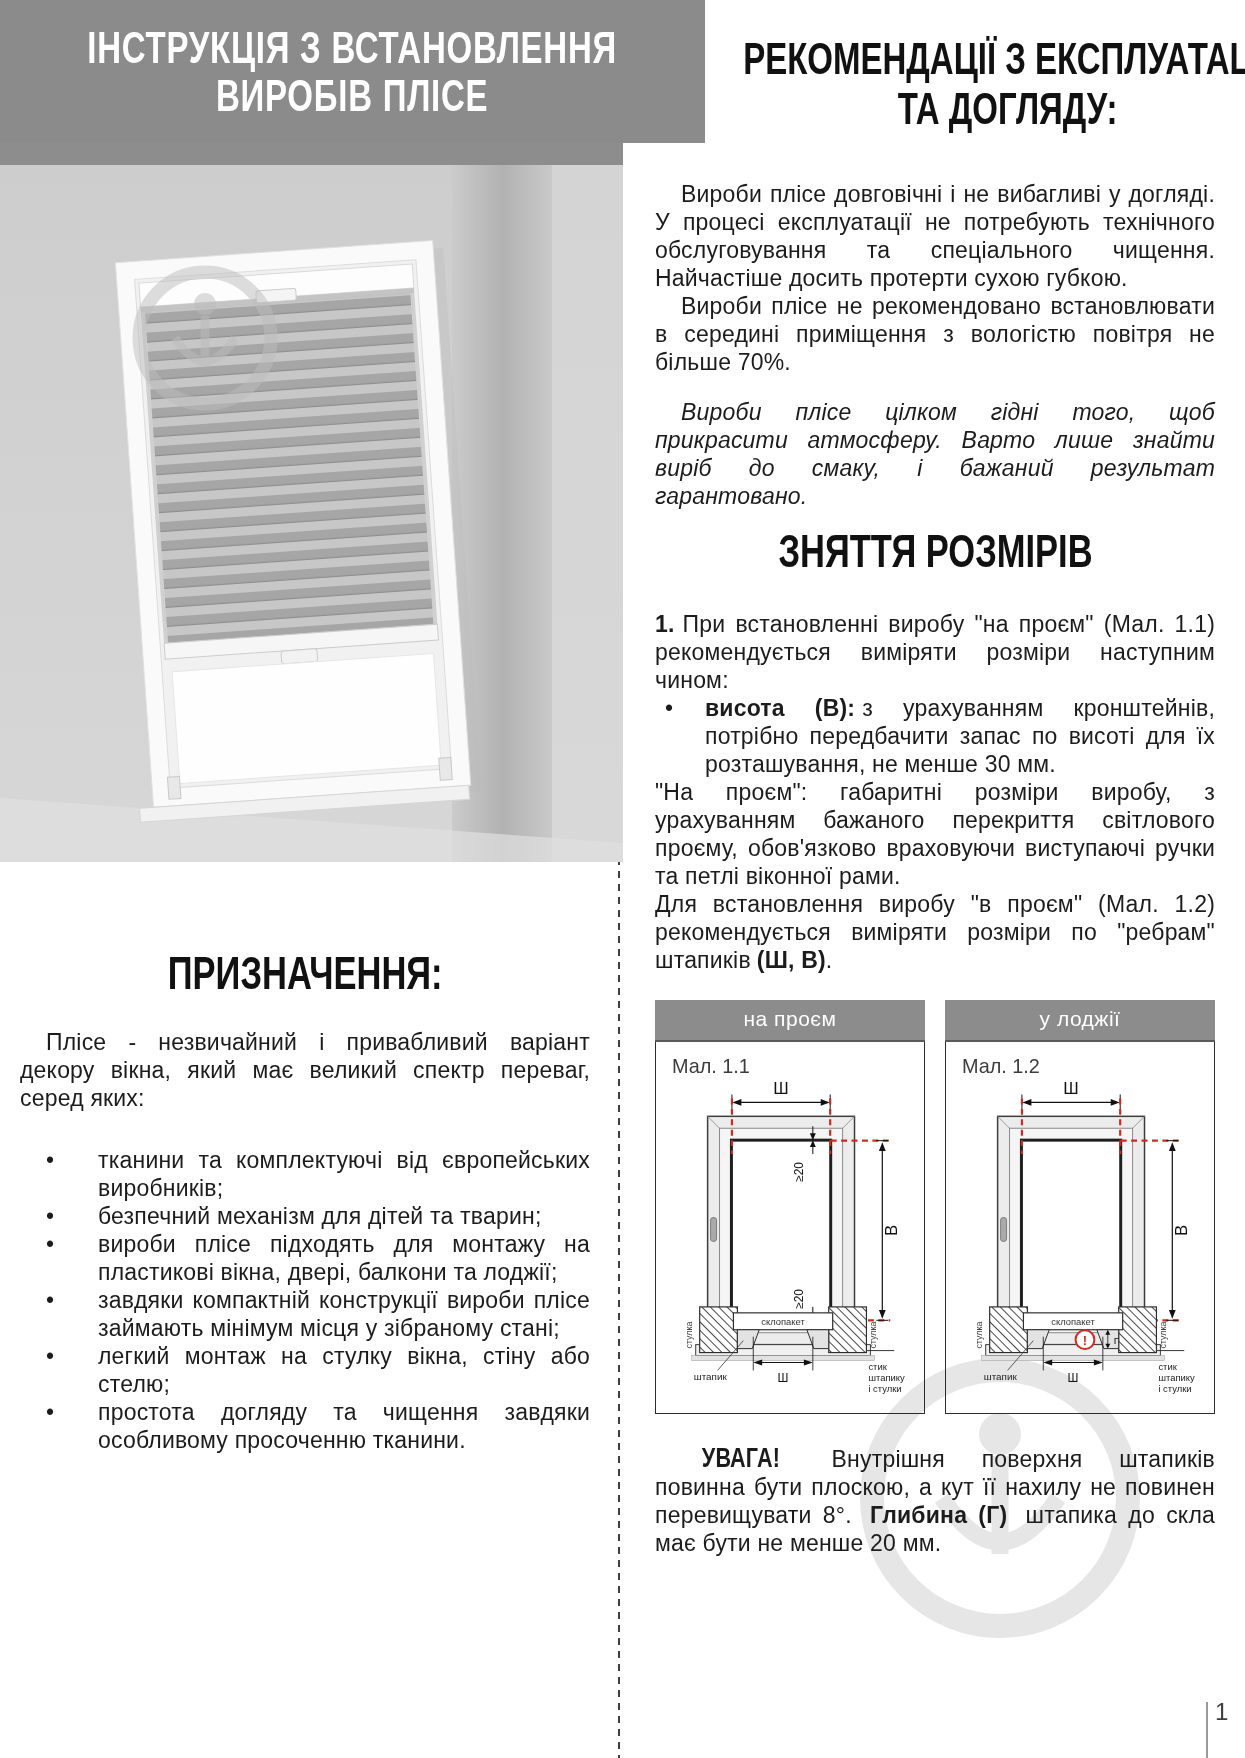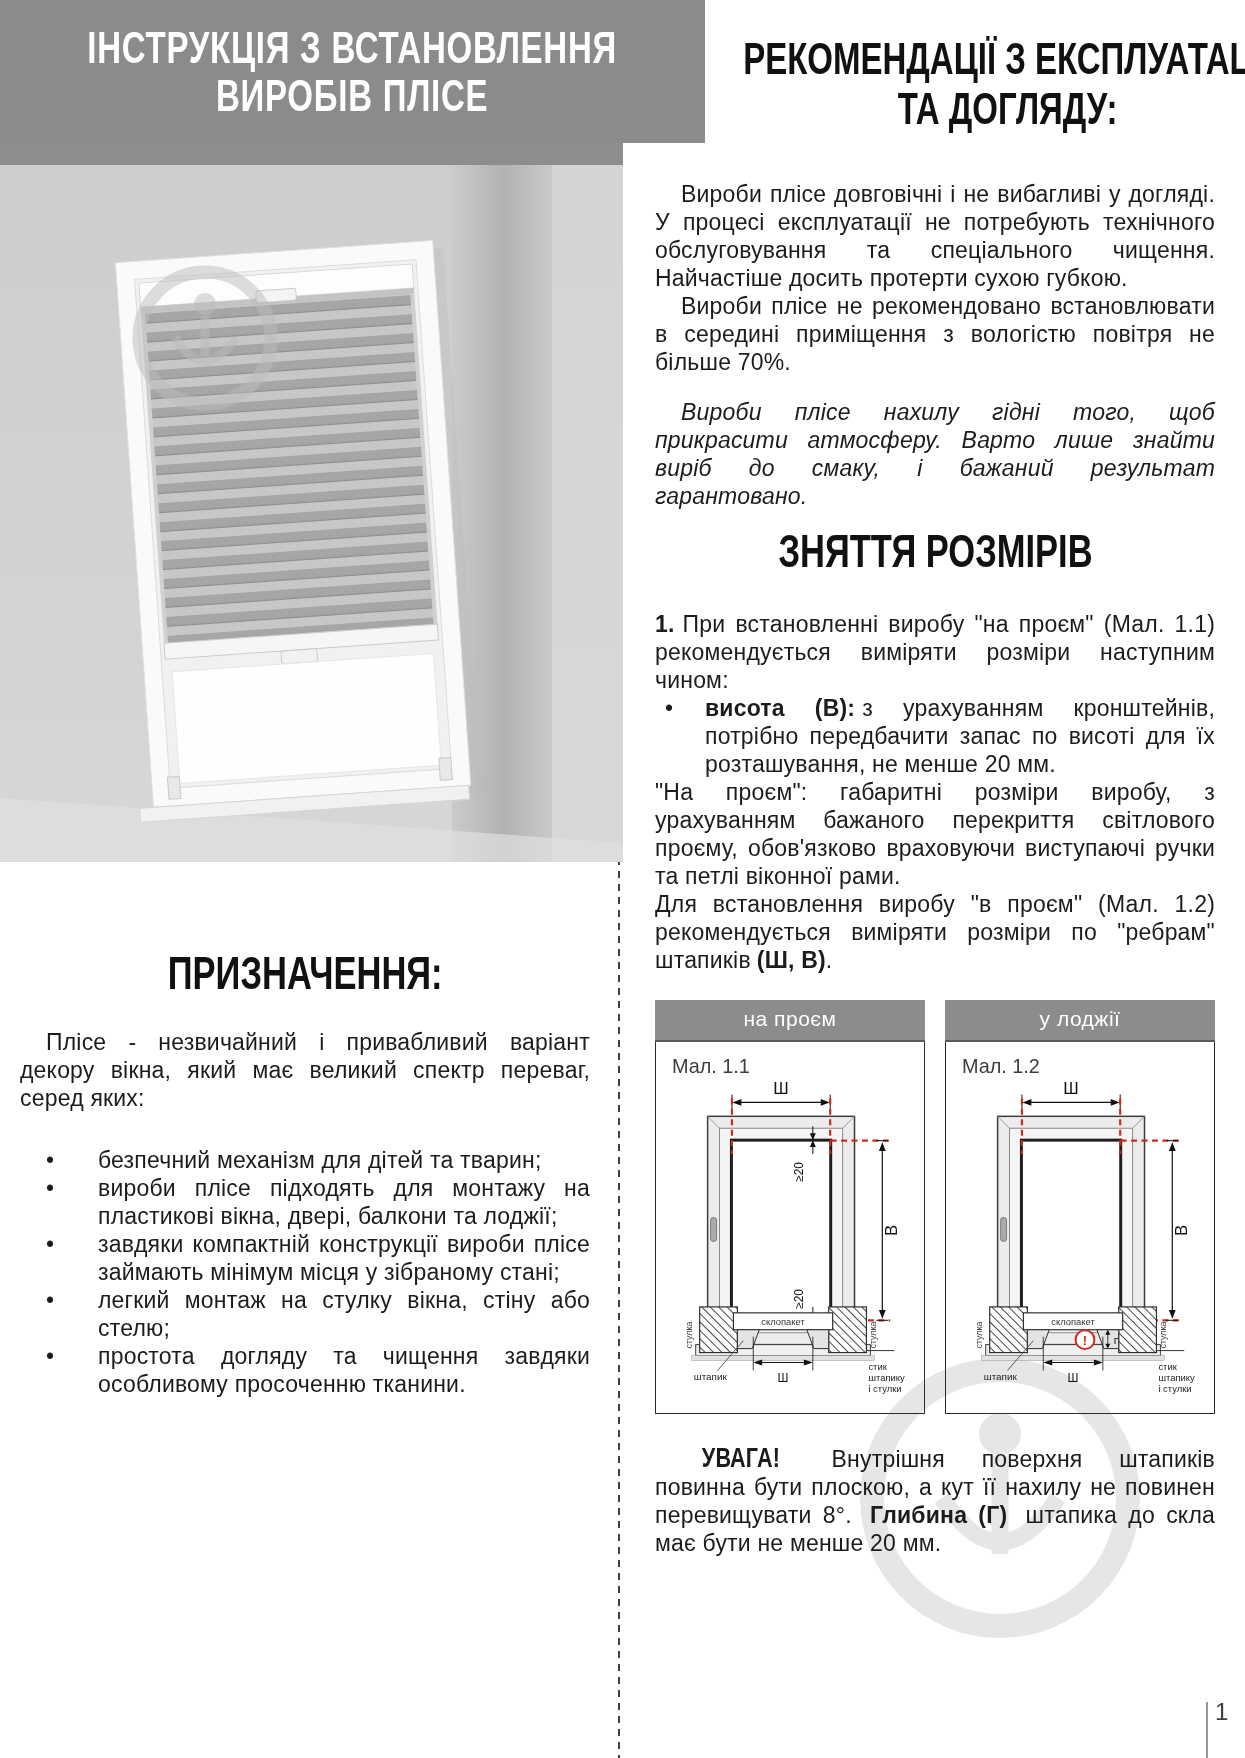--- a/index.html
+++ b/index.html
@@ -116,41 +116,42 @@
         <path d="M0,-22 L0,28" stroke="#bdbdbd" stroke-width="9" fill="none"></path>
         <path d="M-30,0 Q0,46 30,0" stroke="#bdbdbd" stroke-width="9" fill="none"></path>
       </g>
     </svg>
   </div>
 
   <section class="leftcol">
     <h2 class="hpurpose"><span class="cond">ПРИЗНАЧЕННЯ:</span></h2>
     <p class="indent" style="margin-top:30px">Плісе - незвичайний і привабливий варіант декору вікна, який має великий спектр переваг, серед яких:</p>
     <ul class="lp">
+      <li>тканини та комплектуючі від європейських виробників;</li>
       <li>безпечний механізм для дітей та тварин;</li>
       <li>вироби плісе підходять для монтажу на пластикові вікна, двері, балкони та лоджії;</li>
       <li>завдяки компактній конструкції вироби плісе займають мінімум місця у зібраному стані;</li>
       <li>легкий монтаж на стулку вікна, стіну або стелю;</li>
       <li>простота догляду та чищення завдяки особливому просоченню тканини.</li>
     </ul>
   </section>
 
   <section class="rightcol">
     <h1 class="rtitle">
       <span class="cond"><span style="display:block">РЕКОМЕНДАЦІЇ З ЕКСПЛУАТАЦІЇ</span><span style="display:block">ТА ДОГЛЯДУ:</span></span>
     </h1>
     <p class="indent mt46">Вироби плісе довговічні і не вибагливі у догляді. У процесі експлуатації не потребують технічного обслуговування та спеціального чищення. Найчастіше досить протерти сухою губкою.</p>
     <p class="indent">Вироби плісе не рекомендовано встановлювати в середині приміщення з вологістю повітря не більше 70%.</p>
-    <p class="indent italic mt22">Вироби плісе нахилу гідні того, щоб прикрасити атмосферу. Варто лише знайти виріб до смаку, і бажаний результат гарантовано.</p>
+    <p class="indent italic mt22">Вироби плісе цілком гідні того, щоб прикрасити атмосферу. Варто лише знайти виріб до смаку, і бажаний результат гарантовано.</p>
 
     <h2 class="h2m"><span class="cond">ЗНЯТТЯ РОЗМІРІВ</span></h2>
 
     <p class="mt34"><b class="num">1.</b><span>При встановленні виробу "на проєм" (Мал. 1.1) рекомендується виміряти розміри наступним чином:</span></p>
     <ul class="rp">
-      <li><b class="term">висота (В):</b><span>з урахуванням кронштейнів, потрібно передбачити запас по висоті для їх розташування, не менше 20 мм.</span></li>
+      <li><b class="term">висота (В):</b><span>з урахуванням кронштейнів, потрібно передбачити запас по висоті для їх розташування, не менше 30 мм.</span></li>
     </ul>
     <p>"На проєм": габаритні розміри виробу, з урахуванням бажаного перекриття світлового проєму, обов'язково враховуючи виступаючі ручки та петлі віконної рами.</p>
     <p><span>Для встановлення виробу "в проєм" (Мал. 1.2) рекомендується виміряти розміри по "ребрам" штапиків</span><b class="pvbold">(Ш, В)</b><span>.</span></p>
 
     <div class="figs">
 
       <div class="fig">
         <div class="figbar">на проєм</div>
         <div class="figbody">
           <svg viewBox="0 0 270 372">

